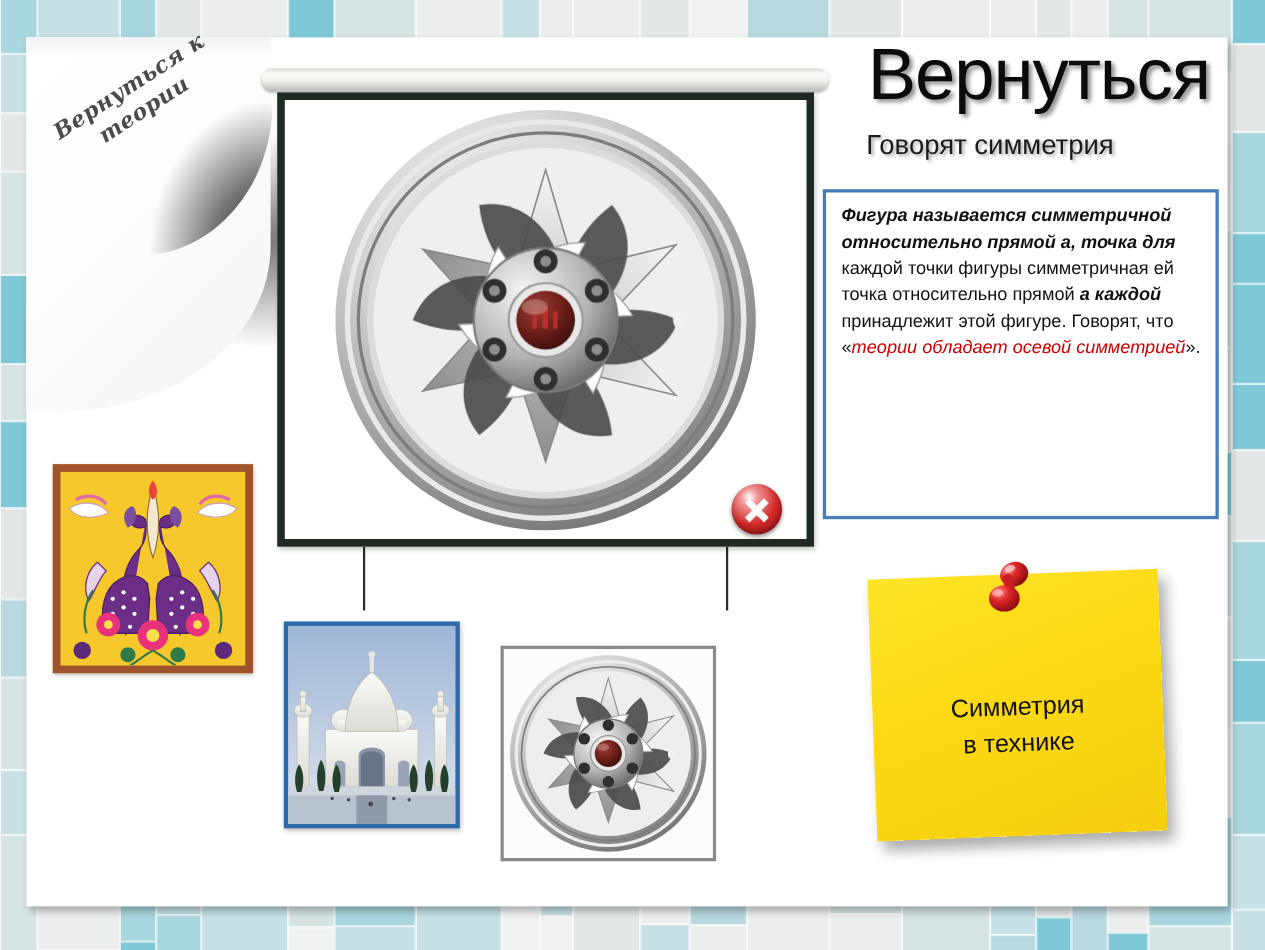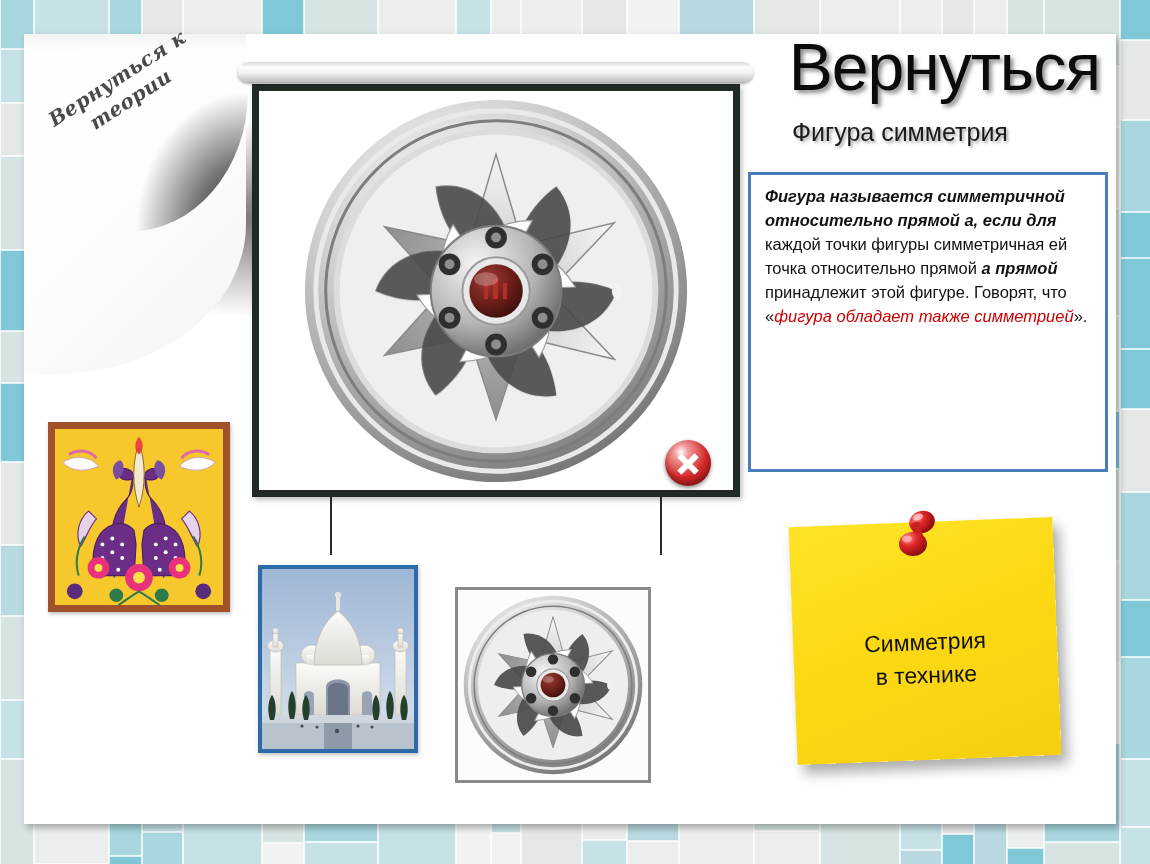--- a/index.html
+++ b/index.html
@@ -442,24 +442,24 @@
     </div>
   </div>
 
 <div id="slide"></div>
 
 <div id="curlshade"></div>
 <div id="curlcard"></div>
 <div id="curllabel">Вернуться к теории</div>
 
 <div id="title">Вернуться</div>
-<div id="subtitle">Фигура симметрия</div>
+<div id="subtitle">Говорят симметрия</div>
 
 <div id="defbox">
-  <b>Фигура называется симметричной относительно прямой a, если для</b><span> каждой точки фигуры симметричная ей точка относительно прямой </span><b>a прямой</b><span> принадлежит этой фигуре. Говорят, что «</span><span class="red">фигура обладает также симметрией</span><span>».</span>
+  <b>Фигура называется симметричной относительно прямой a, точка для</b><span> каждой точки фигуры симметричная ей точка относительно прямой </span><b>a каждой</b><span> принадлежит этой фигуре. Говорят, что «</span><span class="red">теории обладает осевой симметрией</span><span>».</span>
 </div>
 
 <div id="projroller"></div>
 <div class="leg" id="leg1"></div>
 <div class="leg" id="leg2"></div>
 
 <div id="projscreen">
   <div class="wheelwrap">
     <svg viewBox="0 0 400 400" width="396" height="396">
       <defs>

